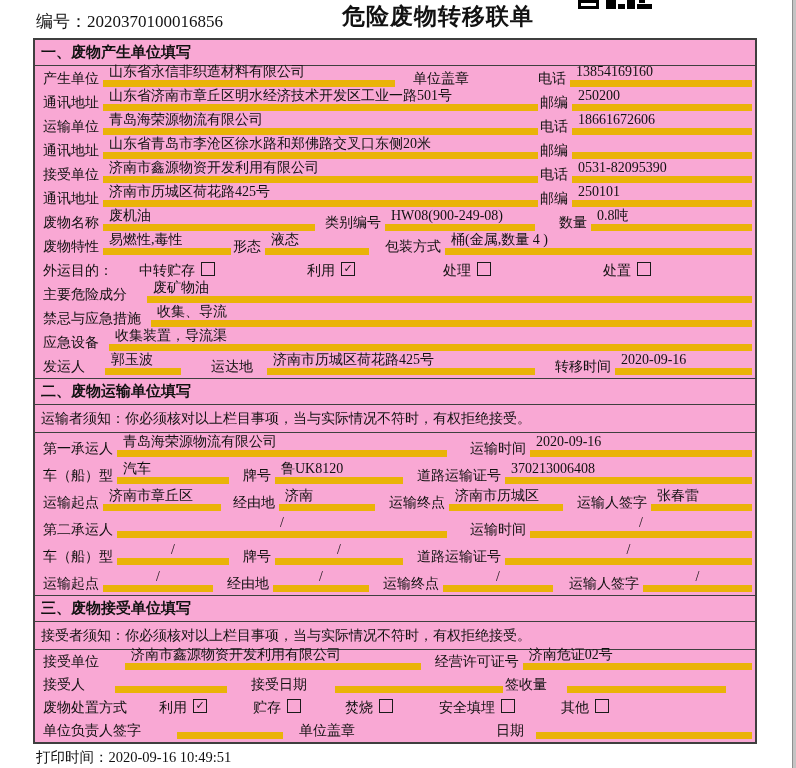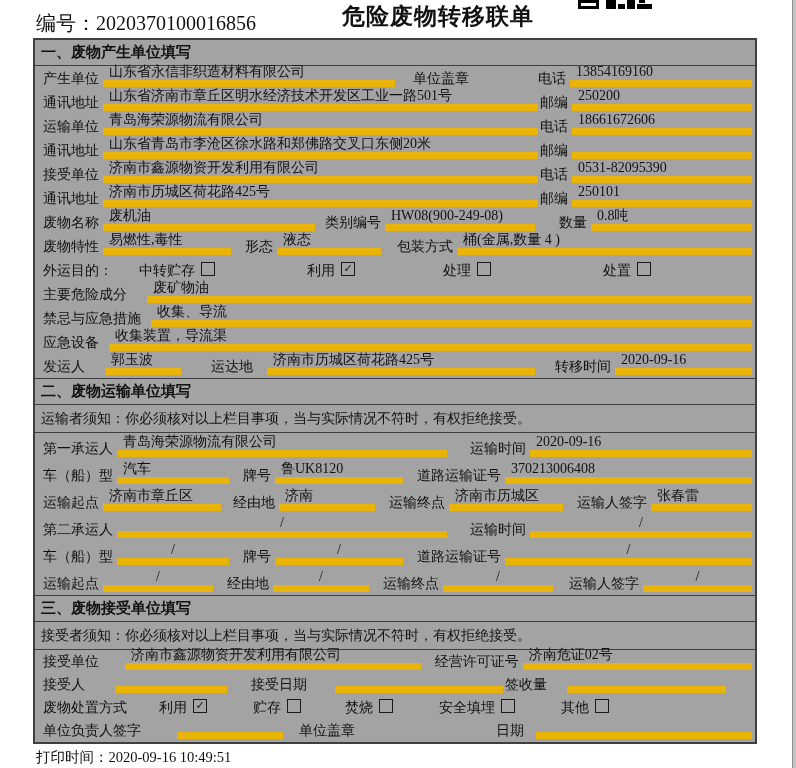--- a/index.html
+++ b/index.html
@@ -1,25 +1,25 @@
 <!DOCTYPE html>
 <html><head>
 <meta charset="utf-8">
 <style>
   html,body{margin:0;padding:0;background:#fff;}
   .page{position:relative;width:796px;height:768px;background:#ffffff;overflow:hidden;
         font-family:"Liberation Serif","DejaVu Serif",serif;color:#111;}
-  .doc-no{position:absolute;left:36px;top:10px;font-size:20px;white-space:nowrap;}
+  .doc-no{position:absolute;left:36px;top:10px;font-size:17px;white-space:nowrap;}
   .title{position:absolute;left:78px;top:1px;width:720px;text-align:center;
          font-size:23px;font-weight:bold;letter-spacing:1px;}
   .qr{position:absolute;left:578px;top:0;width:74px;height:9px;}
   .qr div{position:absolute;background:#000;}
   .qr .hollow{background:#fff;border:3px solid #000;box-sizing:border-box;}
   .edge{position:absolute;right:0;top:0;width:3px;height:768px;background:#c4c4c4;border-left:1px solid #8f8f8f;}
-  .form{position:absolute;left:33px;top:38px;width:724px;border:2px solid #3f3f3f;box-sizing:border-box;background:#a3a3a3;}
+  .form{position:absolute;left:33px;top:38px;width:724px;border:2px solid #3f3f3f;box-sizing:border-box;background:#f9a8d4;}
   .sec-h{display:flex;align-items:center;height:25px;padding-left:6px;
          font-size:15px;font-weight:bold;border-bottom:1px solid #3f3f3f;}
   .bt{border-top:1px solid #3f3f3f;}
   .notice{display:flex;align-items:center;height:27px;padding-left:6px;font-size:14px;
           border-bottom:1px solid #3f3f3f;white-space:nowrap;}
   .row{display:flex;align-items:flex-end;padding:0 3px 3px 6px;font-size:14px;box-sizing:border-box;}
   .sec1 .row{height:24px;}
   .sec2 .row{height:27px;}
   .sec3 .row{height:23px;}
   .lbl{white-space:nowrap;padding:0 4px 0 2px;line-height:17px;text-align:right;}
@@ -115,21 +115,21 @@
         <span class="val" style="width:212px">废机油</span>
         <span class="lbl" style="margin-left:8px">类别编号</span>
         <span class="val" style="width:150px">HW08(900-249-08)</span>
         <span class="lbl" style="margin-left:22px">数量</span>
         <span class="val grow">0.8吨</span>
       </div>
 
       <div class="row">
         <span class="lbl">废物特性</span>
         <span class="val" style="width:128px">易燃性,毒性</span>
-        <span class="lbl" style="margin-left:12px">形态</span>
+        <span class="lbl" style="">形态</span>
         <span class="val" style="width:104px">液态</span>
         <span class="lbl" style="margin-left:14px">包装方式</span>
         <span class="val grow">桶(金属,数量 4 )</span>
       </div>
 
       <div class="row">
         <span class="lbl">外运目的：</span>
         <span class="opt" style="margin-left:22px">
           <span class="olbl">中转贮存</span>
           <span class="cb"></span>

